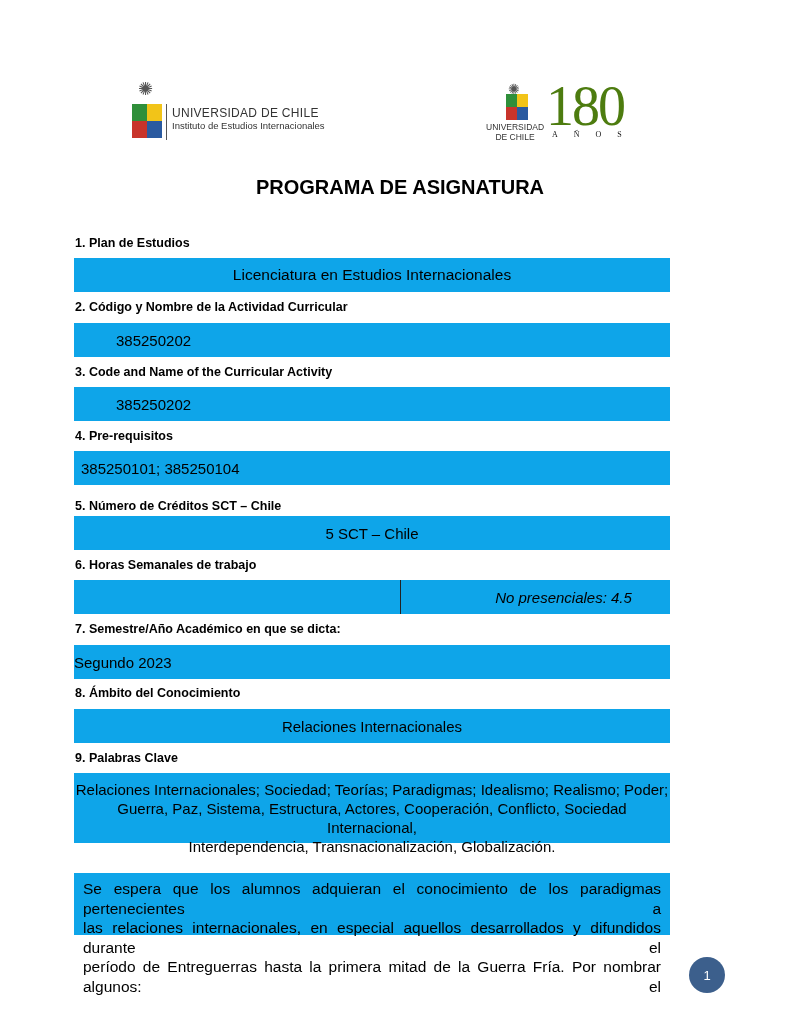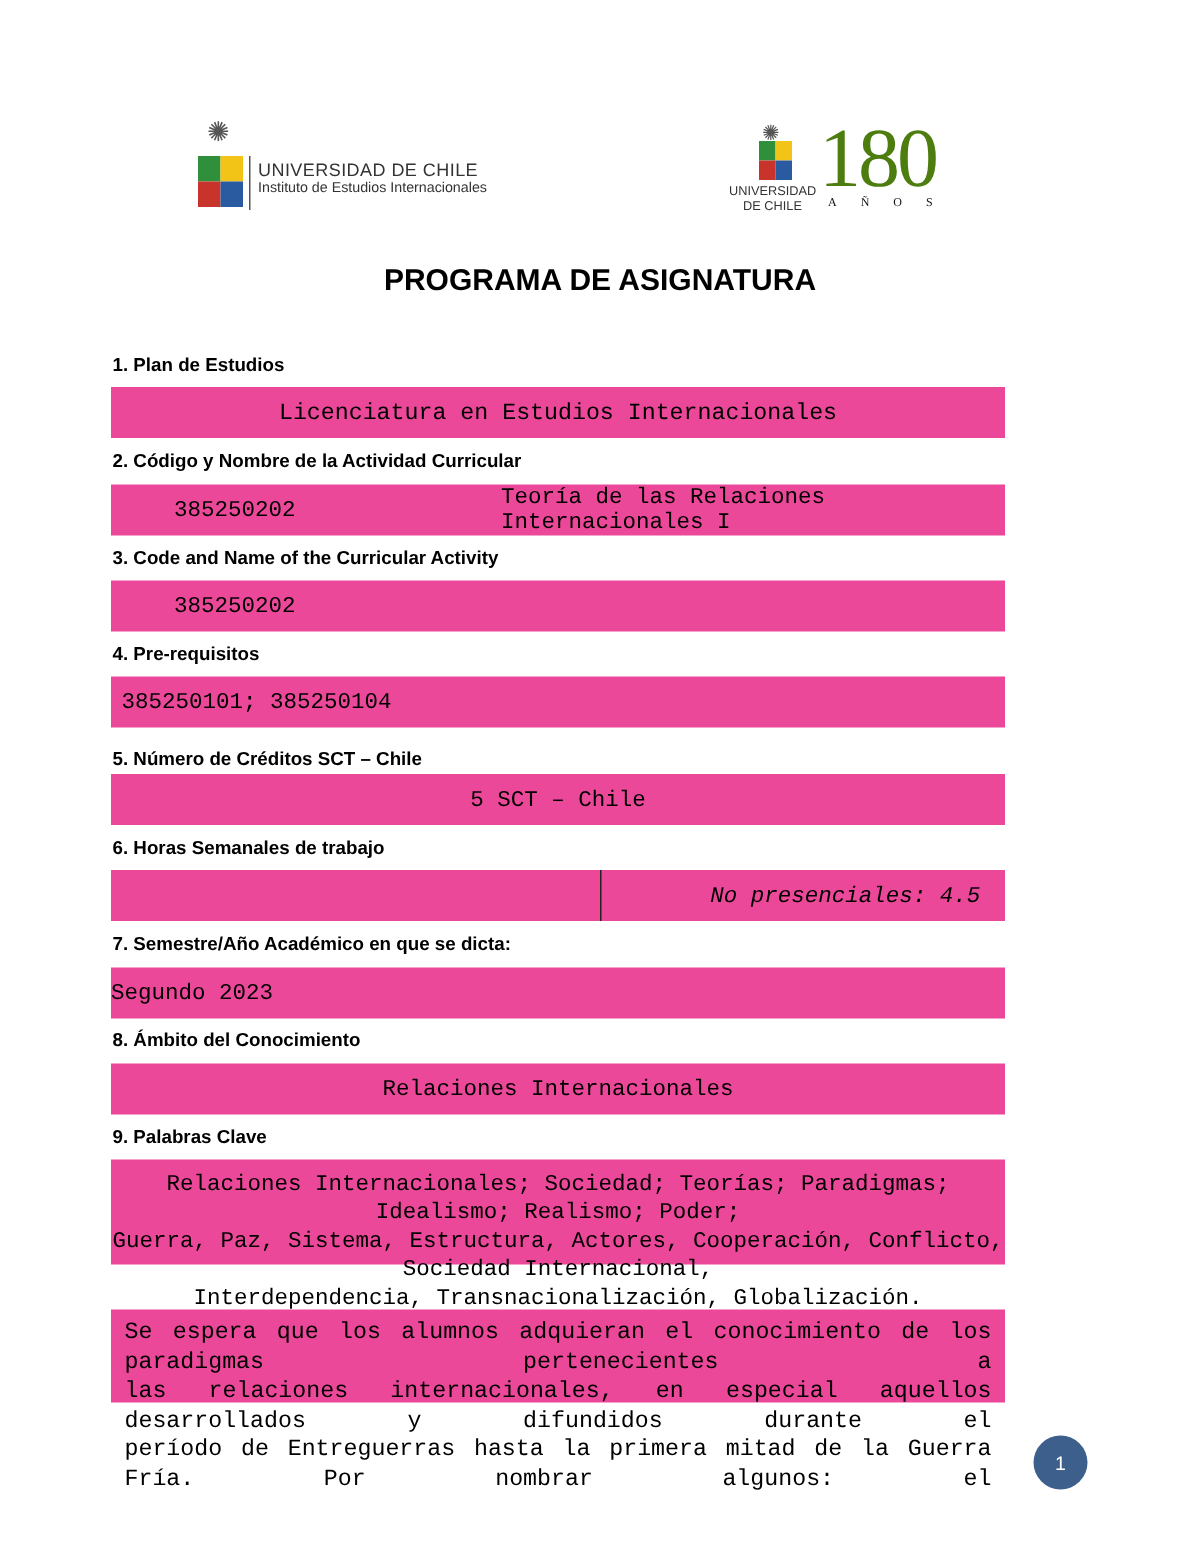--- a/index.html
+++ b/index.html
@@ -11,21 +11,21 @@
   .shield .q { position: absolute; width: 50%; height: 50%; }
   .sun { position: absolute; font-size: 18px; line-height: 18px; color: #555; font-family: "DejaVu Sans", sans-serif; }
   .uni-name { position: absolute; left: 42px; top: 27px; font-size: 12px; color: #333; letter-spacing: 0.3px; line-height: 13px; }
   .uni-sub { position: absolute; left: 42px; top: 40px; font-size: 9.5px; color: #333; line-height: 11px; }
   .vline { position: absolute; left: 36px; top: 24px; width: 1px; height: 36px; background: #555; }
   .big180 { position: absolute; left: 60px; top: -2px; font-family: "Liberation Serif", serif; font-size: 56px; line-height: 56px; letter-spacing: -2px; color: #4d7c0f; }
   .anos { position: absolute; left: 66px; top: 50px; font-family: "Liberation Serif", serif; font-size: 8px; letter-spacing: 16px; color: #111; }
   .uchile-small { position: absolute; left: 0px; top: 42px; font-size: 8.5px; line-height: 10px; color: #333; text-align: center; width: 58px; }
   .title { position: absolute; left: 0; right: 0; top: 176px; text-align: center; font-weight: bold; font-size: 20px; }
   .label { position: absolute; left: 75px; font-weight: bold; font-size: 12.5px; }
-  .box { position: absolute; left: 74px; width: 596px; background: #ec4899; font-size: 15px; font-family: Liberation Mono, monospace; }
+  .box { position: absolute; left: 74px; width: 596px; background: #0ea5e9; font-size: 15px; }
   .center { text-align: center; }
   .row-box { display: flex; align-items: center; }
   .italic { font-style: italic; }
   .split { position: absolute; top: 0; bottom: 0; left: 326px; width: 1px; background: #222; }
   .page-num { position: absolute; left: 689px; top: 957px; width: 36px; height: 36px; border-radius: 50%;
               background: #3c5f8c; color: #fff; font-size: 13px; display: flex; align-items: center; justify-content: center; }
 </style>
 </head>
 <body>
 
@@ -61,21 +61,20 @@
 <div class="title">PROGRAMA DE ASIGNATURA</div>
 
 <div class="label" style="top:236px;">1. Plan de Estudios</div>
 <div class="box center row-box" style="top:258px;height:34px;justify-content:center;font-size:15.5px;">
   <span>Licenciatura en Estudios Internacionales</span>
 </div>
 
 <div class="label" style="top:300px;">2. Código y Nombre de la Actividad Curricular</div>
 <div class="box row-box" style="top:323px;height:34px;">
   <span style="position:absolute;left:42px;">385250202</span>
-  <span style="position:absolute;left:260px;">Teoría de las Relaciones Internacionales I</span>
 </div>
 
 <div class="label" style="top:365px;">3. Code and Name of the Curricular Activity</div>
 <div class="box row-box" style="top:387px;height:34px;">
   <span style="position:absolute;left:42px;">385250202</span>
 </div>
 
 <div class="label" style="top:429px;">4. Pre-requisitos</div>
 <div class="box row-box" style="top:451px;height:34px;">
   <span style="position:absolute;left:7px;">385250101; 385250104</span>

